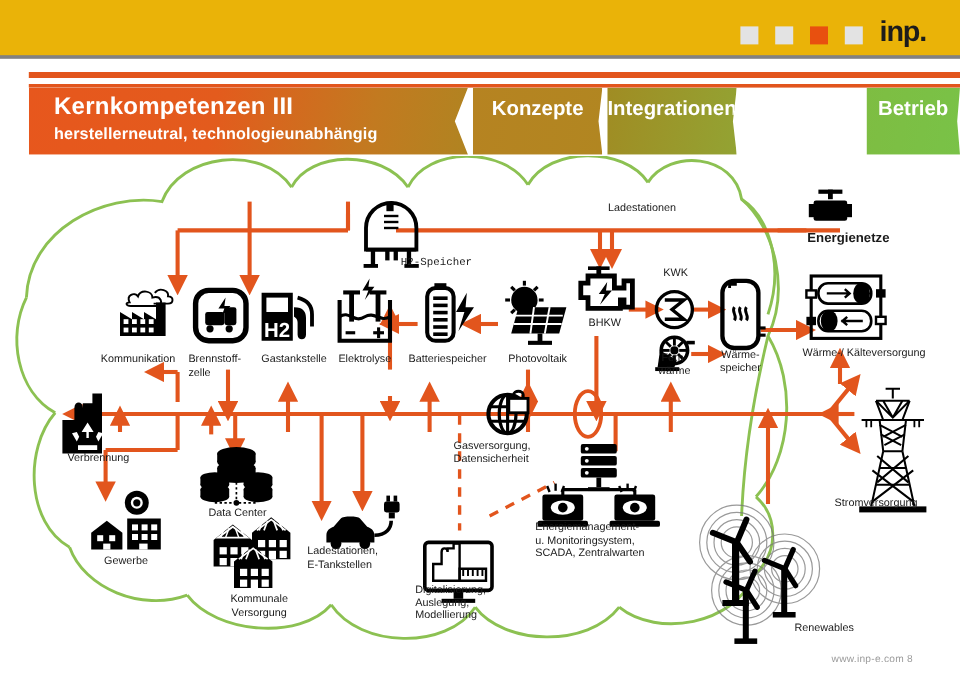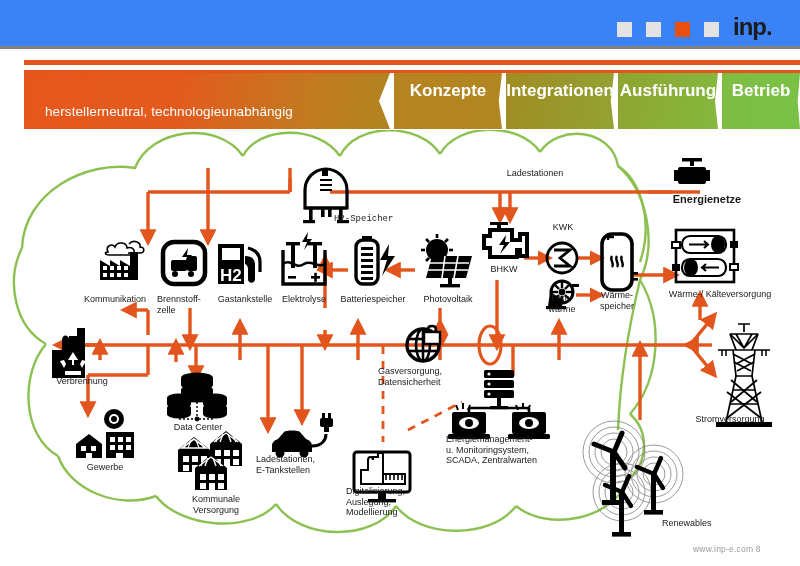--- a/index.html
+++ b/index.html
@@ -1,40 +1,40 @@
 <!DOCTYPE html>
 <html><head>
 <meta charset="utf-8">
 <style>
   html,body{margin:0;padding:0;background:#ffffff;}
   body{width:800px;height:566px;position:relative;overflow:hidden;
        font-family:"Liberation Sans","DejaVu Sans",sans-serif;color:#1a1a1a;}
 
   
-  #brandbar{position:absolute;left:0;top:0;width:800px;height:47px;background:#3b82f6;}
+  #brandbar{position:absolute;left:0;top:0;width:800px;height:47px;background:#eab308;}
   .brand-sq{position:absolute;top:22px;width:15px;height:15px;background:#e3e3e3;}
   #brand-sq-1{left:617px;}
   #brand-sq-2{left:646px;}
   #brand-sq-3{left:675px;background:#e8500f;}
   #brand-sq-4{left:704px;}
   #brand-word{position:absolute;left:733px;top:15px;font-size:24px;font-weight:700;
                letter-spacing:-1px;color:#1c1c1c;line-height:24px;}
   #grayrule{position:absolute;left:0;top:46px;width:800px;height:3px;background:#818181;}
 
   
   #orange-rule-top{position:absolute;left:24px;top:60px;width:776px;height:5px;background:#e2551d;}
   #orange-rule-bot{position:absolute;left:24px;top:70px;width:776px;height:3px;background:#e2551d;}
 
   #bannerwrap{position:absolute;left:24px;top:73px;width:776px;height:56px;}
   #banner-main{position:absolute;left:0;top:0;width:366px;height:56px;
     background:linear-gradient(100deg,#e7571d 0%,#e35b1d 42%,#c27a20 78%,#b08421 100%);
     clip-path:polygon(0 0,100% 0,97% 50%,100% 100%,0 100%);}
   #banner-title{position:absolute;left:21px;top:5px;font-size:20px;font-weight:700;color:#fff;
                  letter-spacing:.2px;}
-  #banner-sub{position:absolute;left:21px;top:31px;font-size:13.5px;font-weight:400;color:#fff;
+  #banner-sub{position:absolute;left:21px;top:31px;font-size:13.5px;font-weight:700;color:#fff;
                letter-spacing:.1px;}
 
   .phase{position:absolute;top:0;height:56px;
          clip-path:polygon(0 0,100% 0,97% 50%,100% 100%,0 100%);}
   .phase-label{position:absolute;top:8px;width:100%;text-align:center;
                font-size:17px;font-weight:700;color:#fff;}
   #phase-0{left:370px;width:108px;background:linear-gradient(100deg,#b68321 0%,#b18621 100%);}
   #phase-1{left:482px;width:108px;background:linear-gradient(100deg,#a08c23 0%,#93a333 100%);}
   #phase-2{left:594px;width:100px;background:linear-gradient(100deg,#8fa431 0%,#84b93e 100%);}
   #phase-3{left:698px;width:78px;background:linear-gradient(100deg,#7ebd42 0%,#79c247 100%);}
@@ -61,30 +61,28 @@
   <div class="brand-sq" id="brand-sq-4"></div>
   <div id="brand-word">inp.</div>
 </div>
 <div id="grayrule"></div>
 
 <div id="orange-rule-top"></div>
 <div id="orange-rule-bot"></div>
 
 <div id="bannerwrap">
   <div id="banner-main"></div>
+  <div id="banner-title">Kernkompetenzen  III</div>
   <div id="banner-sub">herstellerneutral, technologieunabhängig</div>
 
   <div class="phase" id="phase-0">
     <div class="phase-label">Konzepte</div>
   </div>
   <div class="phase" id="phase-1">
     <div class="phase-label">Integrationen</div>
-  </div>
-  <div class="phase" id="phase-2">
-    <div class="phase-label">Ausführung</div>
   </div>
   <div class="phase" id="phase-3">
     <div class="phase-label">Betrieb</div>
   </div>
 </div>
 
 <div id="canvas">
 
 <svg width="800" height="420" viewBox="0 0 800 420" xmlns="http://www.w3.org/2000/svg">
   <defs>

